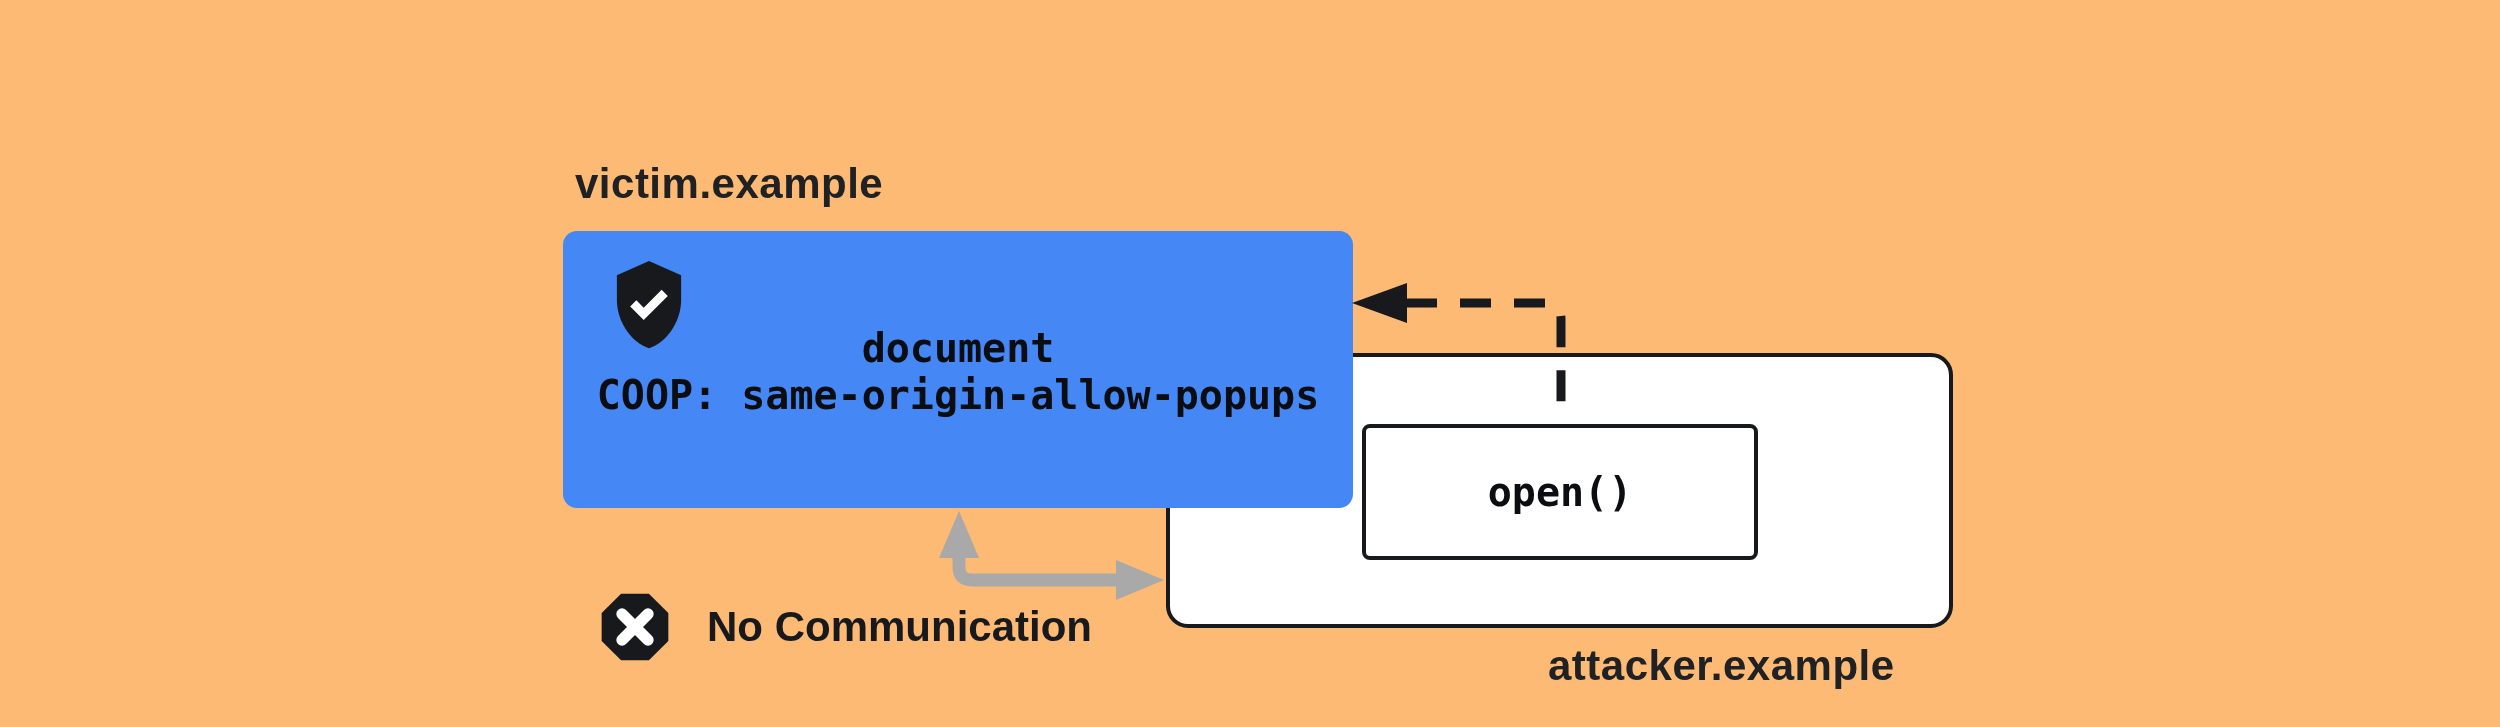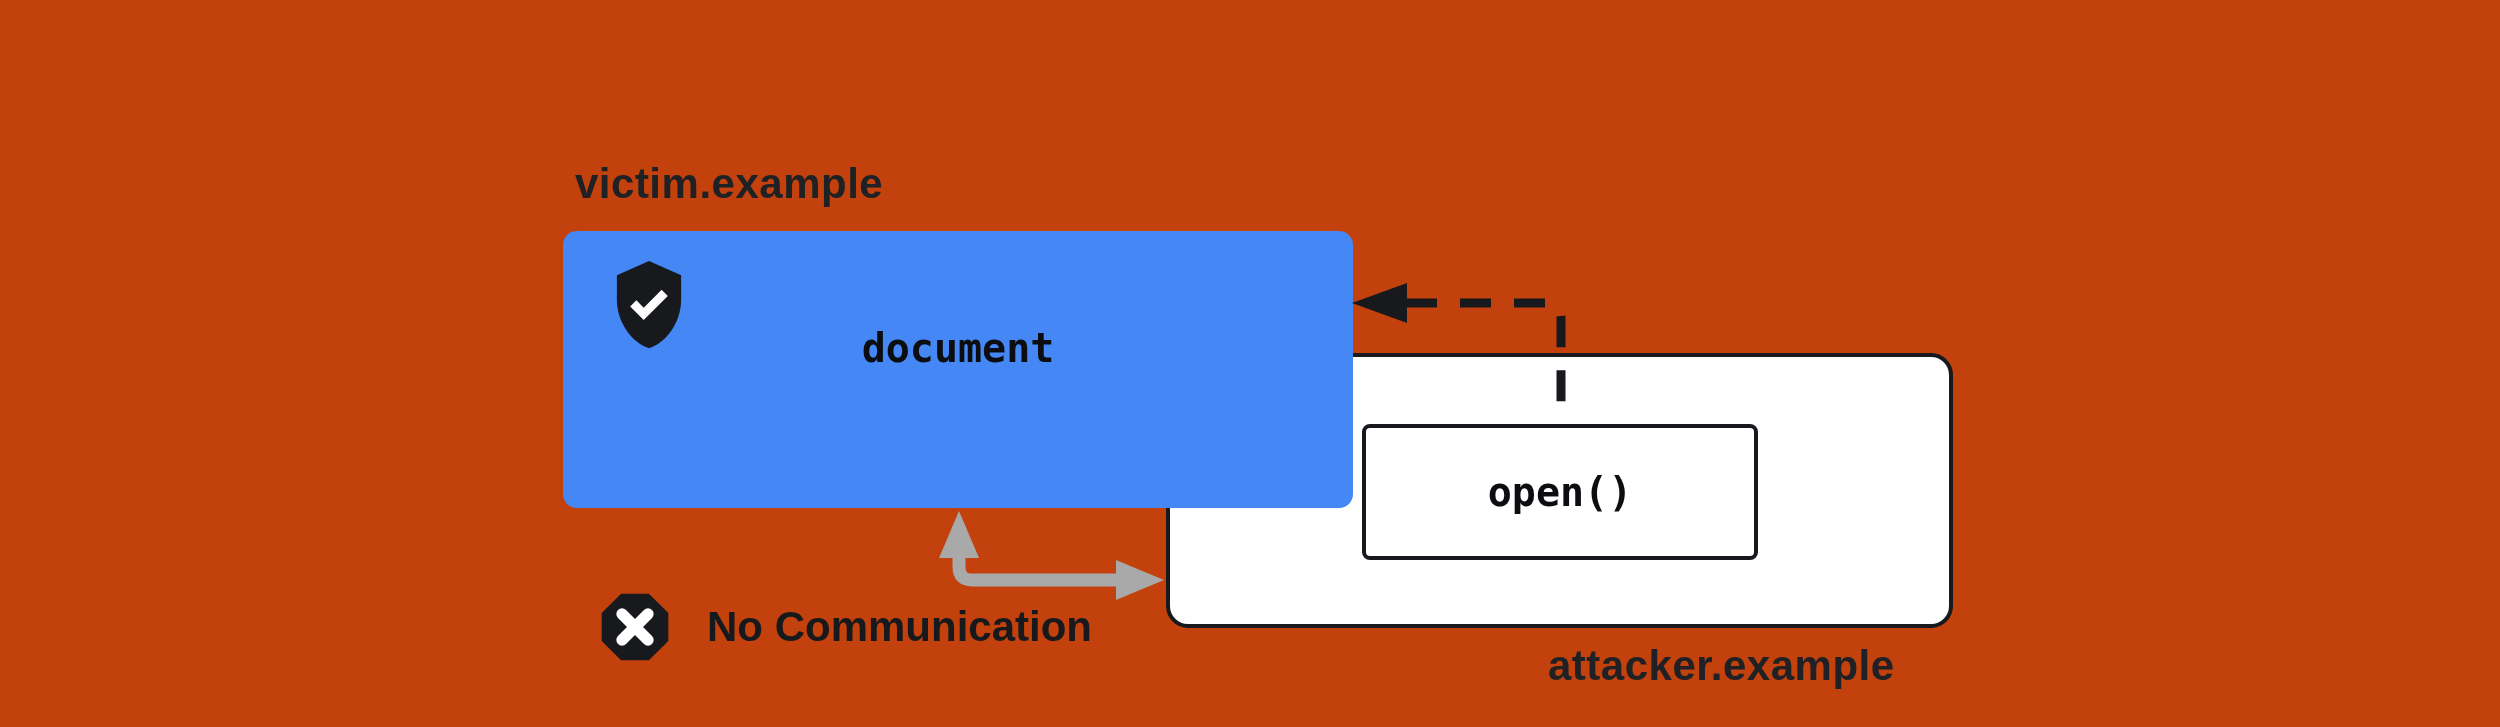--- a/index.html
+++ b/index.html
@@ -4,21 +4,21 @@
 <style>
   html, body {
     margin: 0;
     padding: 0;
     background: #ffffff;
   }
   .canvas {
     position: relative;
     width: 2500px;
     height: 727px;
-    background: #c2410c;
+    background: #fdba74;
     overflow: hidden;
     font-family: "Liberation Sans", sans-serif;
   }
   .domain-label {
     position: absolute;
     font-family: "Liberation Sans", sans-serif;
     font-weight: 700;
     font-size: 42px;
     color: #202124;
     letter-spacing: 0.5px;
@@ -129,20 +129,21 @@
 
   <div class="attacker-window"></div>
 
   <div class="victim-card">
     <svg class="shield-icon" viewBox="0 0 24 28">
       <path d="M12 0.8 L2.6 5 v7.2 c0 6.6 4.4 12.6 9.4 14.2 c5-1.6 9.4-7.6 9.4-14.2 V5 Z" fill="#17191c"></path>
       <path d="M10.45 18.1 L6.5 14.15 L8.3 12.35 L10.45 14.5 L15.7 9.25 L17.5 11.05 Z" fill="#ffffff"></path>
     </svg>
     <div class="card-text">
       <div>document</div>
+      <div>COOP: same-origin-allow-popups</div>
     </div>
   </div>
 
   <div class="open-box">
     <span>open()</span>
   </div>
 
   <svg class="arrow-layer" viewBox="0 0 2500 727">
 
     <g>

